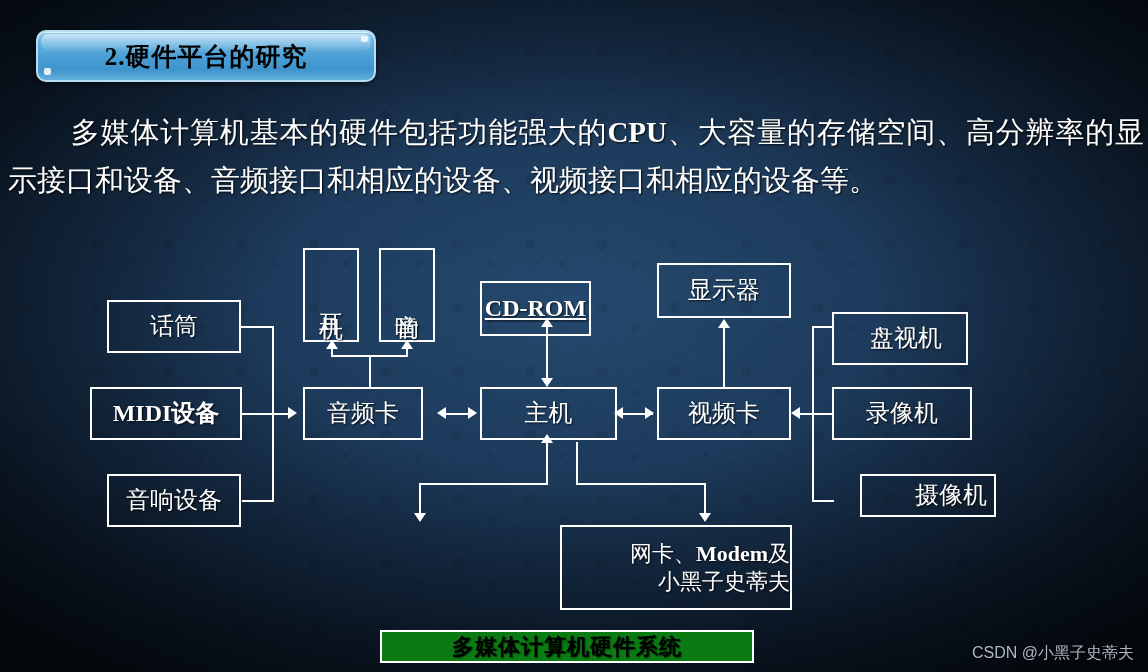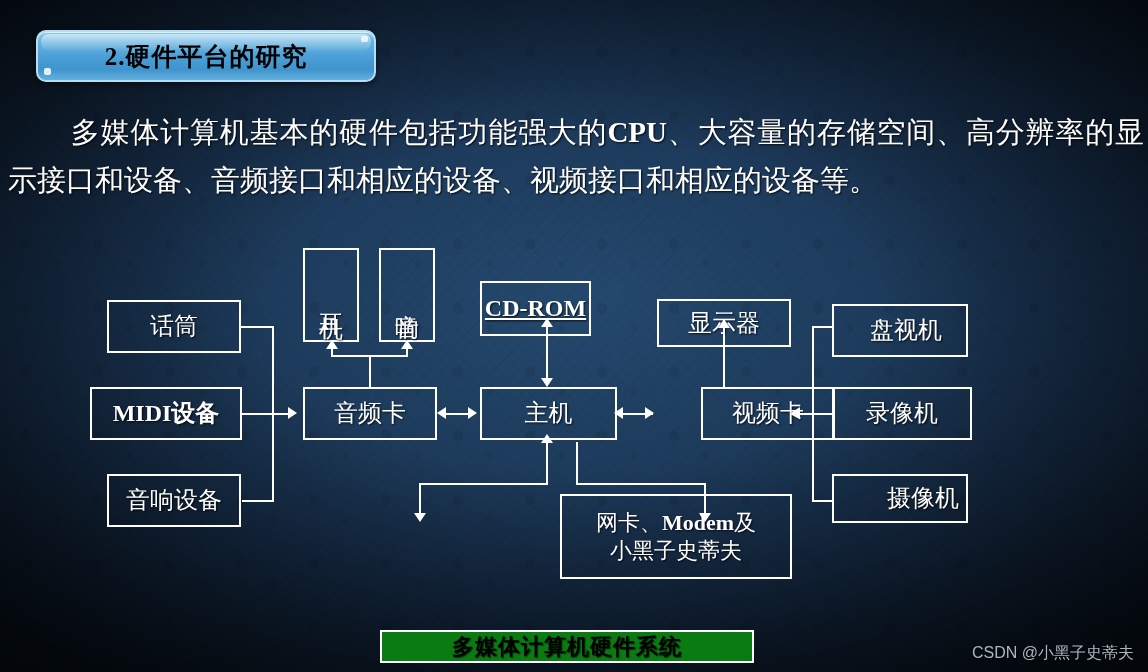--- a/index.html
+++ b/index.html
@@ -131,49 +131,49 @@
       <span>音响设备</span>
     </div>
 
     <div class="node vert" style="left:303px;top:248px;width:56px;height:94px;">
       <span>耳机</span>
     </div>
     <div class="node vert" style="left:379px;top:248px;width:56px;height:94px;">
       <span>音响</span>
     </div>
 
-    <div class="node" style="left:303px;top:387px;width:134px;height:53px;">
+    <div class="node" style="left:303px;top:387px;width:120px;height:53px;">
       <span>音频卡</span>
     </div>
 
     <div class="node bold" style="left:480px;top:281px;width:111px;height:55px;text-decoration:underline;">
       <span>CD-ROM</span>
     </div>
     <div class="node" style="left:480px;top:387px;width:137px;height:53px;">
       <span>主机</span>
     </div>
 
-    <div class="node" style="left:657px;top:263px;width:134px;height:48px;margin-top:36px;">
+    <div class="node" style="left:657px;top:263px;width:134px;height:55px;">
       <span>显示器</span>
     </div>
-    <div class="node" style="left:657px;top:387px;width:134px;height:53px;margin-left:44px;">
+    <div class="node" style="left:657px;top:387px;width:134px;height:53px;">
       <span>视频卡</span>
     </div>
 
-    <div class="node" style="left:832px;top:304px;width:136px;height:53px;padding-left:12px;">
+    <div class="node" style="left:832px;top:312px;width:136px;height:53px;padding-left:12px;">
       <span>盘视机</span>
     </div>
     <div class="node" style="left:832px;top:387px;width:140px;height:53px;">
       <span>录像机</span>
     </div>
-    <div class="node" style="left:832px;top:474px;width:136px;height:49px;padding-left:46px;">
+    <div class="node" style="left:860px;top:474px;width:136px;height:43px;padding-left:46px;">
       <span>摄像机</span>
     </div>
 
-    <div class="node small" style="left:560px;top:494px;width:232px;height:85px;flex-direction:column;">
+    <div class="node small" style="left:560px;top:525px;width:232px;height:85px;flex-direction:column;align-items:flex-end;">
       <span><span>网卡、</span><b>Modem</b><span>及</span></span>
       <span>小黑子史蒂夫</span>
     </div>
 
     <div class="hline" style="left:241px;top:326px;width:33px;"></div>
     <div class="hline" style="left:242px;top:500px;width:32px;"></div>
     <div class="vline" style="left:272px;top:326px;height:176px;"></div>
     <div class="hline" style="left:242px;top:413px;width:50px;"></div>
     <div class="arr right" style="left:288px;top:407px;"></div>
 

